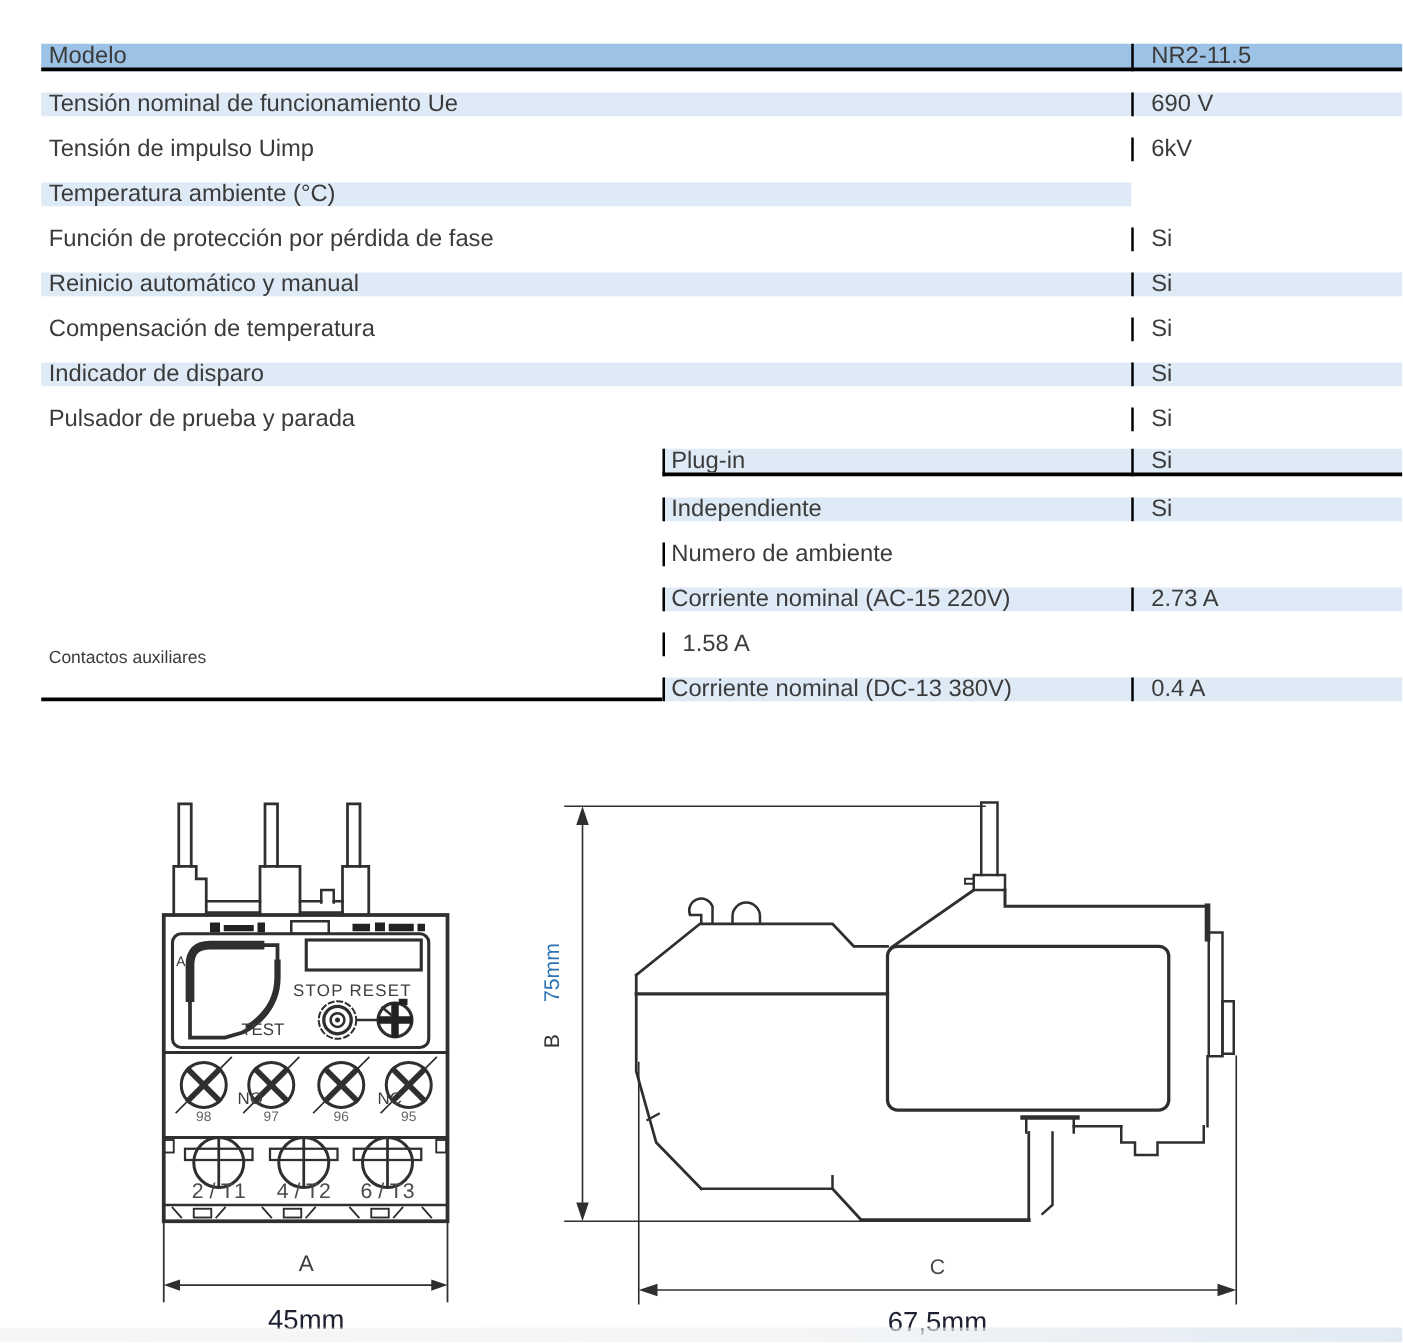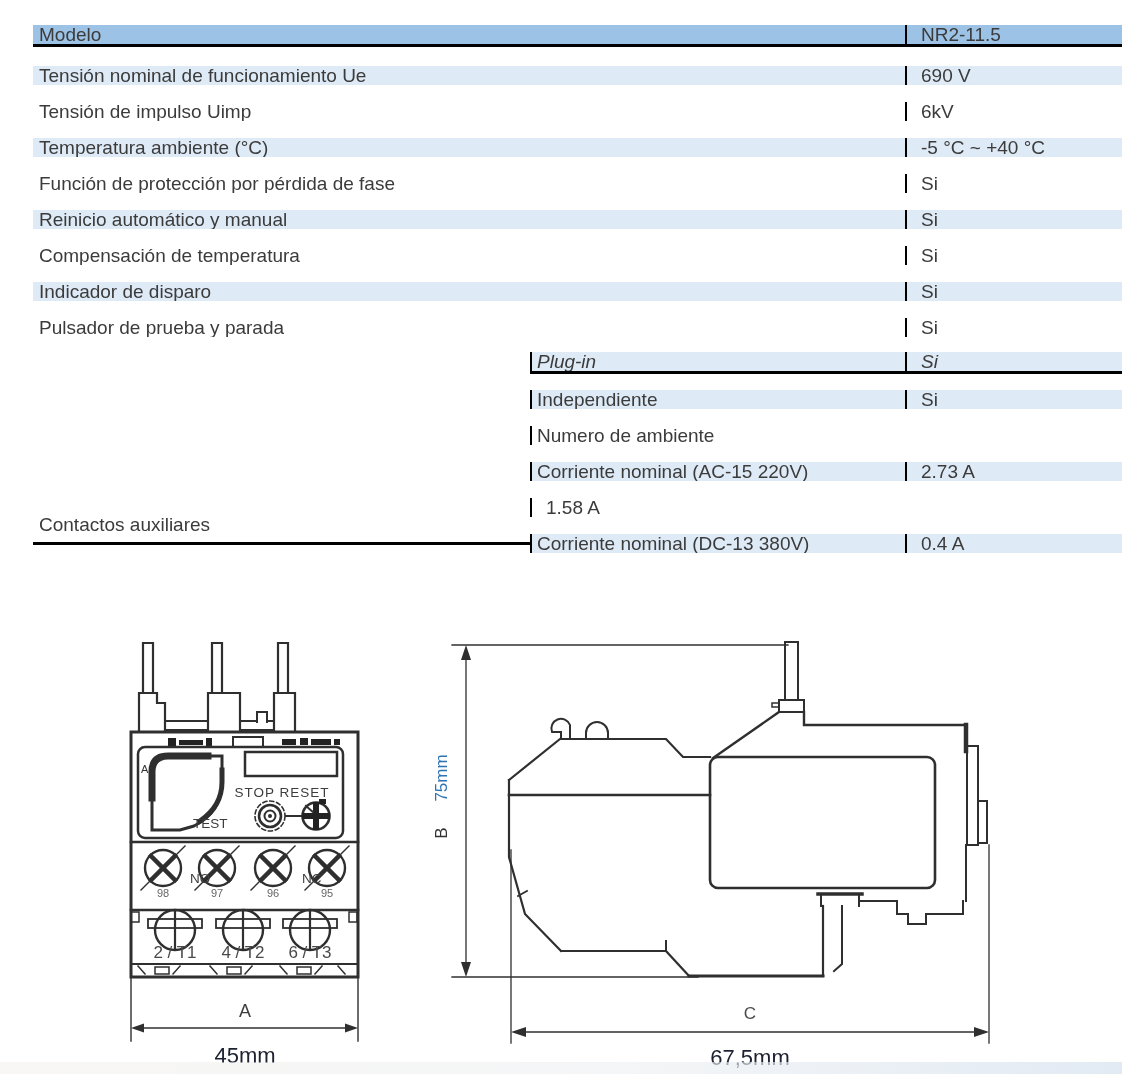--- a/index.html
+++ b/index.html
@@ -9,35 +9,35 @@
     --txt:#3b3b3b;
     --dim-dark:#1c2030;
     --dim-blue:#2E74B5;
     --line:#2f2f2f;
   }
   html,body{margin:0;padding:0;background:#ffffff;}
   .page{position:relative;width:1122px;height:1074px;background:#ffffff;overflow:hidden;
         font-family:"Liberation Sans", sans-serif;color:var(--txt);}
   
   .spec-table{position:absolute;left:33px;top:15px;width:1089px;}
-  .row{display:flex;height:36px;align-items:center;}
+  .row{display:flex;height:36px;align-items:flex-end;}
   .row.header{height:42px;}
   .cell{box-sizing:border-box;display:flex;align-items:center;font-size:19px;line-height:1;
         white-space:nowrap;overflow:hidden;}
   .cell.lab{flex:0 0 872px;padding-left:6px;}
   .cell.left3{flex:0 0 497px;padding-left:6px;}
   .cell.mid{flex:0 0 375px;padding-left:5px;border-left:2px solid var(--border);}
   .cell.val{flex:1 1 auto;padding-left:14px;border-left:2px solid var(--border);}
   .row.header .cell{border-bottom:3px solid var(--border);background:var(--header-bg);}
   .bg-blue{background:var(--stripe-bg);}
   .bg-white{background:#ffffff;}
-  .plug-divider{border-bottom:3px solid var(--border);font-style:italic;}
+  .plug-divider{border-bottom:3px solid var(--border);}
   .table-bottom{border-bottom:3px solid var(--border);}
   .aux-label{position:absolute;left:0;top:438px;width:497px;height:144px;display:flex;
-             align-items:center;padding-left:6px;box-sizing:border-box;font-size:19px;}
+             align-items:center;padding-left:6px;box-sizing:border-box;font-size:14px;}
   
   svg{position:absolute;}
   svg text{font-family:"Liberation Sans", sans-serif;}
   .bottom-strip{position:absolute;left:0;top:1062px;width:1122px;height:12px;
       background:linear-gradient(90deg, rgba(242,240,237,0.55) 0%, rgba(236,238,240,0.55) 55%, rgba(224,233,243,0.95) 100%);}
 </style>
 </head>
 <body>
 
 <div class="page">
@@ -51,21 +51,20 @@
         <div class="row">
           <div class="cell lab bg-blue">Tensión nominal de funcionamiento Ue</div>
           <div class="cell val bg-blue">690 V</div>
         </div>
         <div class="row">
           <div class="cell lab bg-white">Tensión de impulso Uimp</div>
           <div class="cell val bg-white">6kV</div>
         </div>
         <div class="row">
           <div class="cell lab bg-blue">Temperatura ambiente (°C)</div>
-          <div class="cell val bg-blue">-5 °C ~ +40 °C</div>
         </div>
         <div class="row">
           <div class="cell lab bg-white">Función de protección por pérdida de fase</div>
           <div class="cell val bg-white">Si</div>
         </div>
         <div class="row">
           <div class="cell lab bg-blue">Reinicio automático y manual</div>
           <div class="cell val bg-blue">Si</div>
         </div>
         <div class="row">

